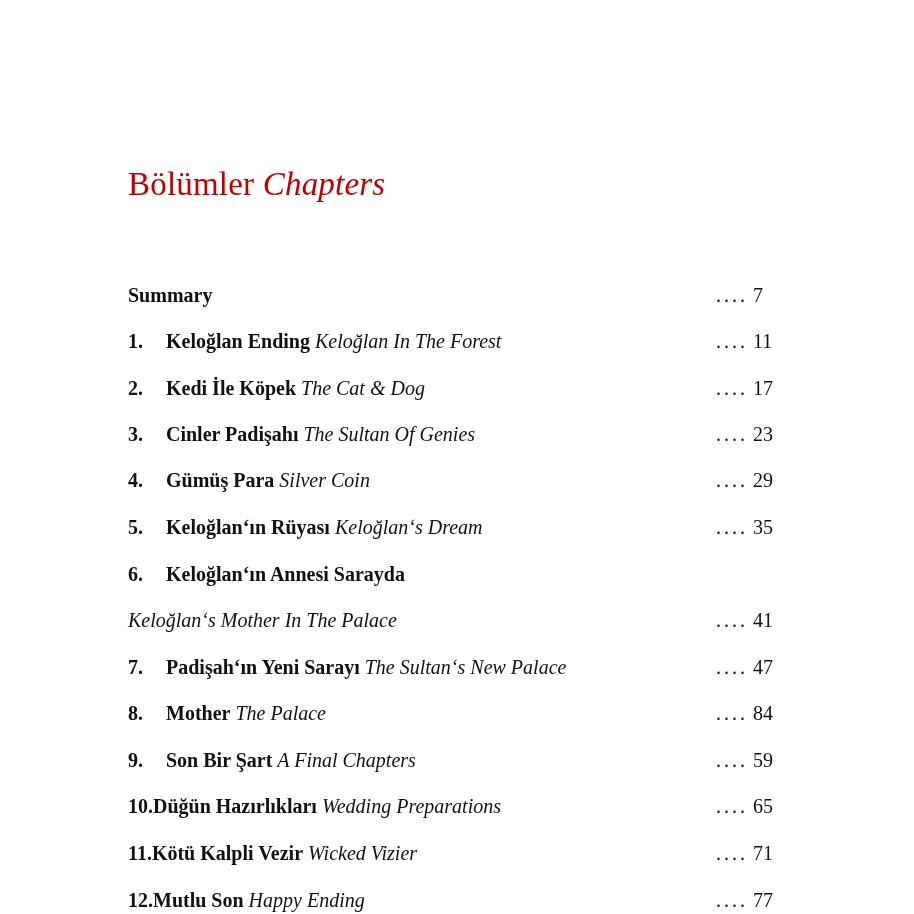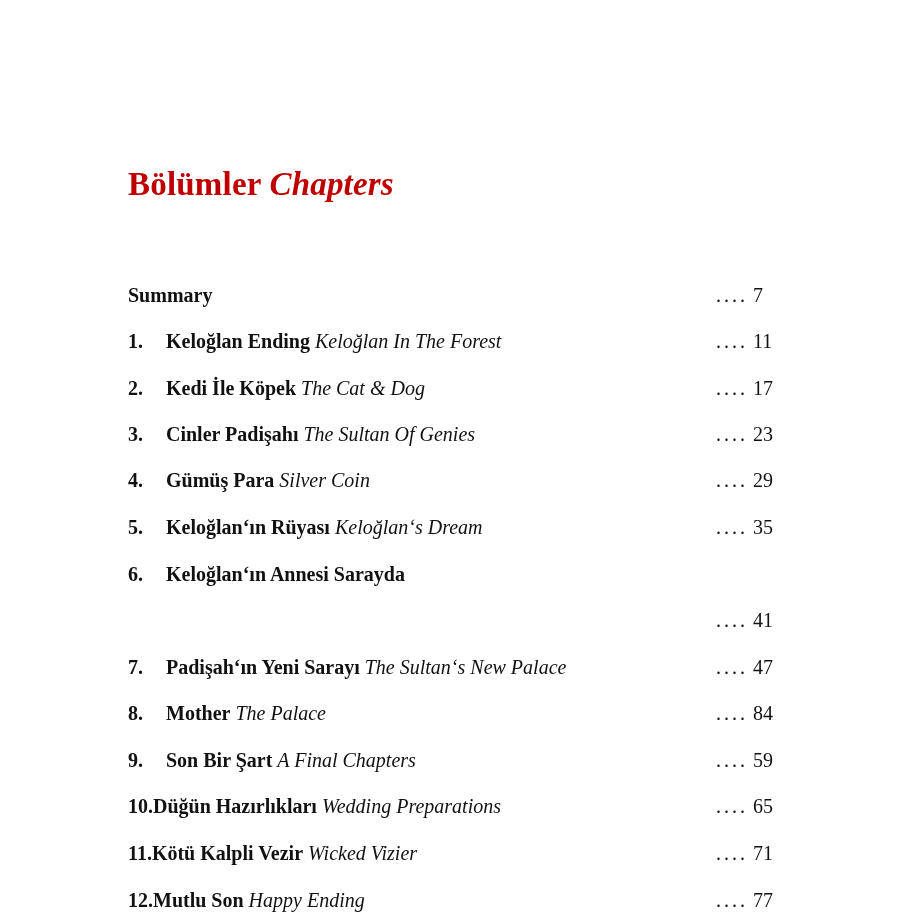--- a/index.html
+++ b/index.html
@@ -19,21 +19,21 @@
       position: absolute;
       left: 0; top: 0;
       width: 914px; height: 914px;
     }
     .heading {
       position: absolute;
       left: 128px;
       top: 166px;
       font-family: "Liberation Serif", serif;
       font-size: 33px;
-      font-weight: bold;
+      font-weight: normal;
       color: #c00000;
       white-space: nowrap;
       letter-spacing: 0.2px;
     }
     .heading .en {
       font-style: italic;
     }
     .toc {
       position: absolute;
       left: 128px;
@@ -119,20 +119,21 @@
       <span class="num">5.</span><span class="tr">Keloğlan‘ın Rüyası</span>
       <span class="en">Keloğlan‘s Dream</span>
       <span class="page-ref"><span class="dots">....</span> <span>35</span></span>
     </div>
 
     <div class="row" style="top:279px">
       <span class="num">6.</span><span class="tr">Keloğlan‘ın Annesi Sarayda</span>
     </div>
 
     <div class="row" style="top:325px">
+      <span class="en">Keloğlan‘s Mother In The Palace</span>
       <span class="page-ref"><span class="dots">....</span> <span>41</span></span>
     </div>
 
     <div class="row" style="top:372px">
       <span class="num">7.</span><span class="tr">Padişah‘ın Yeni Sarayı</span>
       <span class="en">The Sultan‘s New Palace</span>
       <span class="page-ref"><span class="dots">....</span> <span>47</span></span>
     </div>
 
     <div class="row" style="top:418px">

